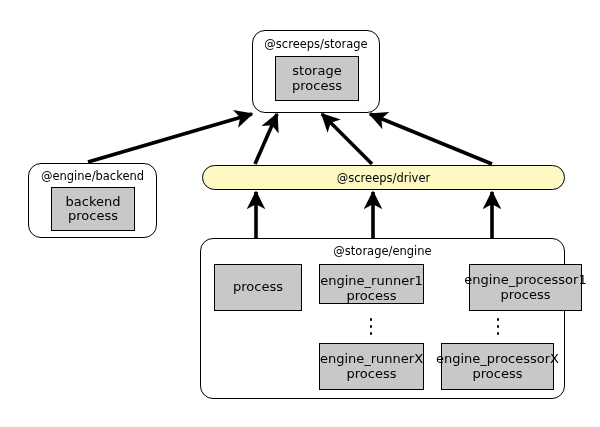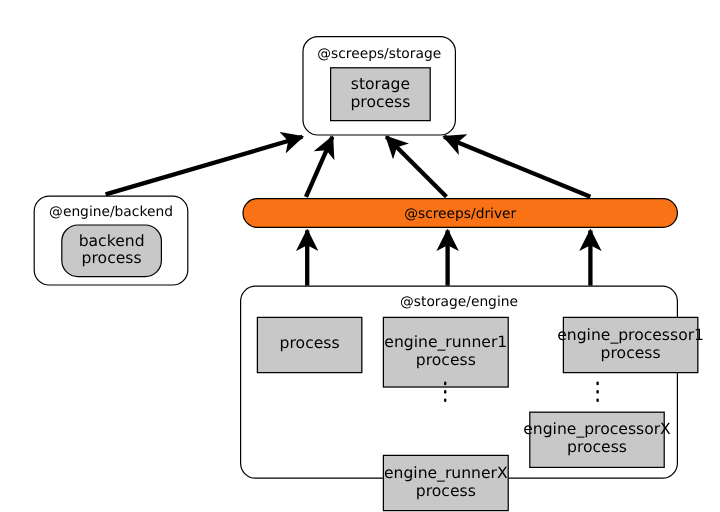--- a/index.html
+++ b/index.html
@@ -58,21 +58,21 @@
     font-size: 13px;
     line-height: 14.5px;
     text-align: center;
     color: #000000;
     white-space: nowrap;
   }
   .proc span { display: block; }
   
   .pill {
     position: absolute;
-    background: #f97316;
+    background: #fef9c3;
     border: 1.6px solid #000000;
     border-radius: 999px;
     box-sizing: border-box;
     display: flex;
     align-items: center;
     justify-content: center;
     font-size: 11.5px;
     color: #000000;
     white-space: nowrap;
   }
@@ -122,57 +122,57 @@
   <div class="pkg" style="left:252px; top:30px; width:128px; height:83px;padding-left:17px;">
     <div class="pkg-title" style="top:6px;">@screeps/storage</div>
     <div class="proc" style="left:22px; top:25px; width:84px; height:45px;">
       <span>storage</span>
       <span>process</span>
     </div>
   </div>
 
   <div class="pkg" style="left:28px; top:163px; width:129px; height:75px;">
     <div class="pkg-title" style="top:5px;">@engine/backend</div>
-    <div class="proc" style="left:22px; top:23px; width:84px; height:44px;border-radius:14px;">
+    <div class="proc" style="left:22px; top:23px; width:84px; height:44px;">
       <span>backend</span>
       <span>process</span>
     </div>
   </div>
 
   <div class="pill" style="left:202px; top:165px; width:363px; height:25px;">
     <span>@screeps/driver</span>
   </div>
 
   <div class="pkg" style="left:200px; top:238px; width:365px; height:161px;">
     <div class="pkg-title" style="top:5px;">@storage/engine</div>
 
     <div class="proc" style="left:13px; top:25px; width:88px; height:47px;">
       <span>process</span>
     </div>
-    <div class="proc" style="left:118px; top:25px; width:105px; height:59px;">
+    <div class="proc" style="left:118px; top:25px; width:105px; height:40px;justify-content:flex-end;">
       <span>engine_runner1</span>
       <span>process</span>
     </div>
     <div class="proc" style="left:240px; top:25px; width:113px; height:47px;margin-left:28px;">
       <span>engine_processor1</span>
       <span>process</span>
     </div>
 
     <div class="vdots" style="left:165px; top:79px;">
       <i></i>
         <i></i>
         <i></i>
     </div>
     <div class="vdots" style="left:292px; top:79px;">
       <i></i>
         <i></i>
         <i></i>
     </div>
 
-    <div class="proc" style="left:118px; top:104px; width:105px; height:47px;margin-top:36px;">
+    <div class="proc" style="left:118px; top:104px; width:105px; height:47px;">
       <span>engine_runnerX</span>
       <span>process</span>
     </div>
     <div class="proc" style="left:240px; top:104px; width:113px; height:47px;">
       <span>engine_processorX</span>
       <span>process</span>
     </div>
   </div>
 
 </div>

